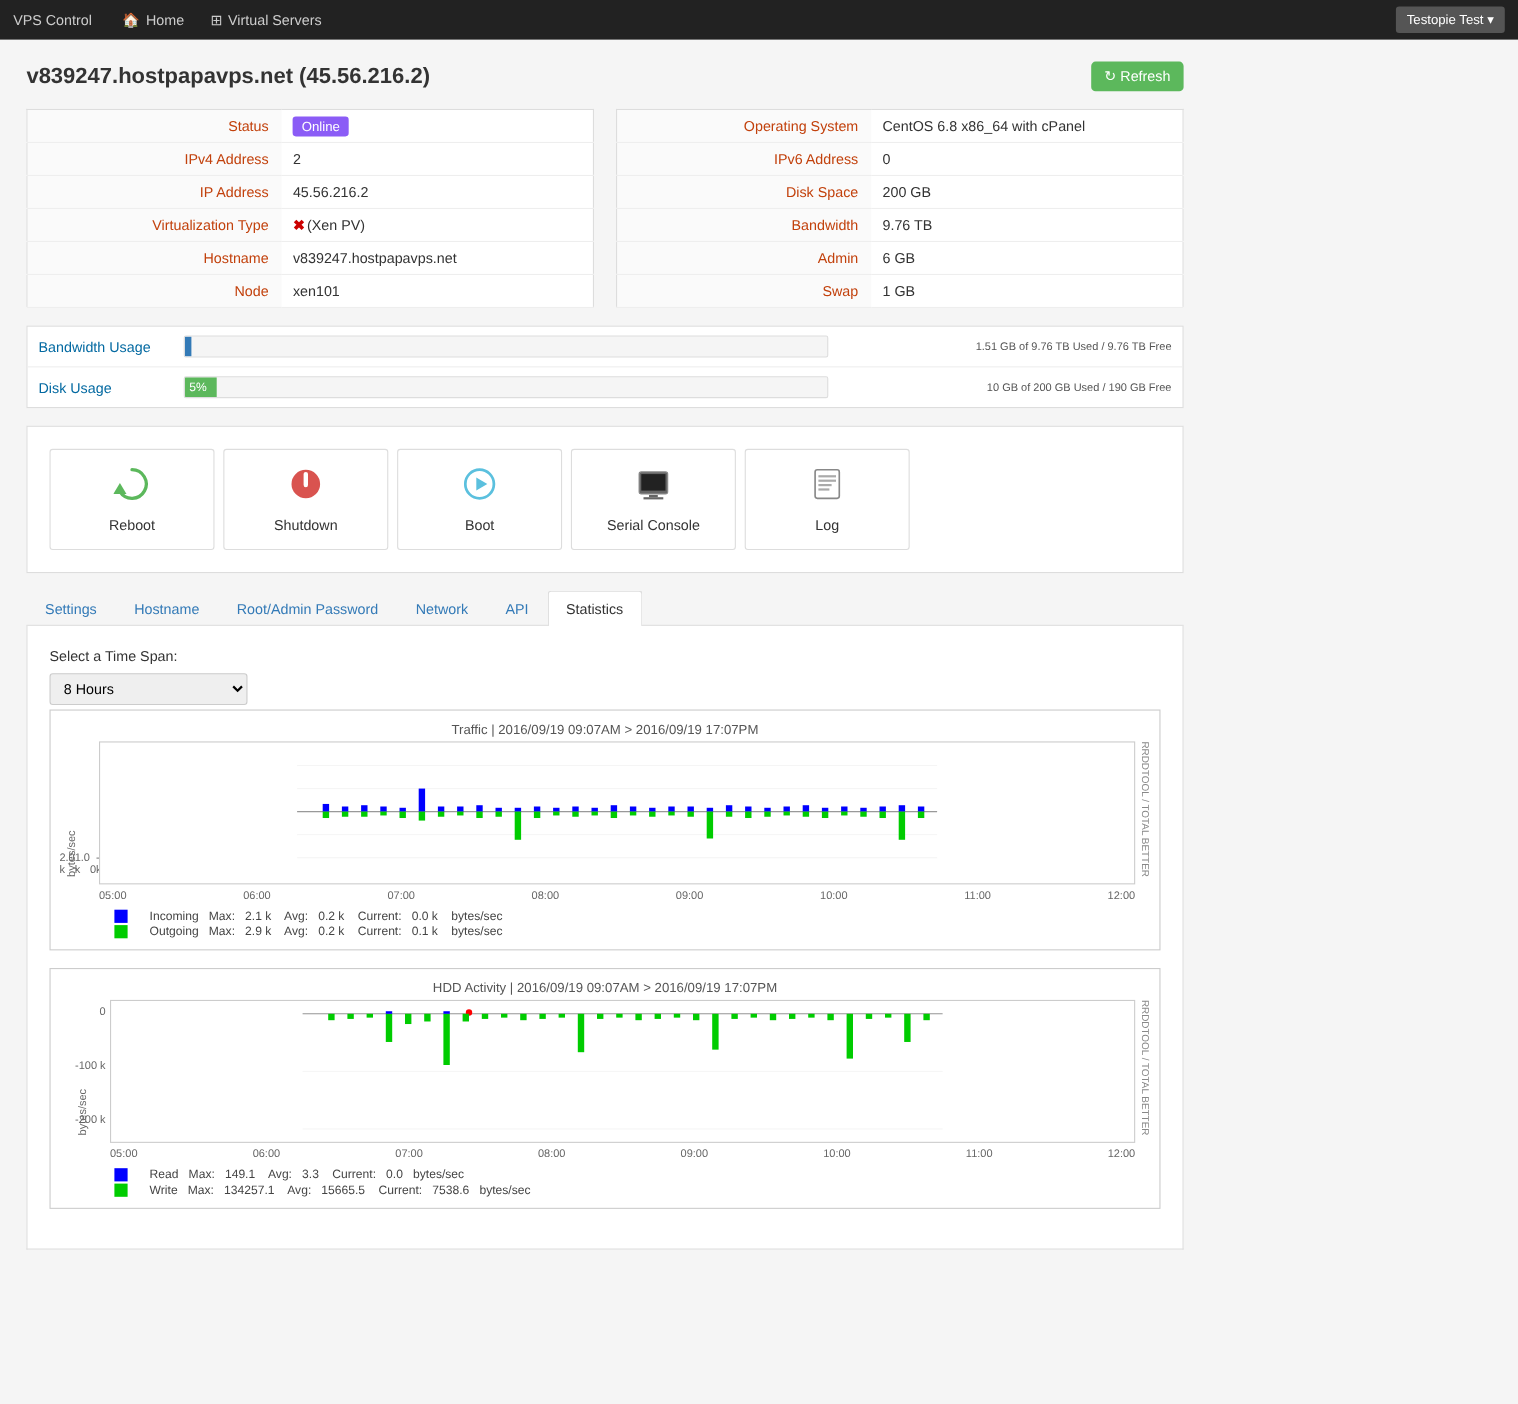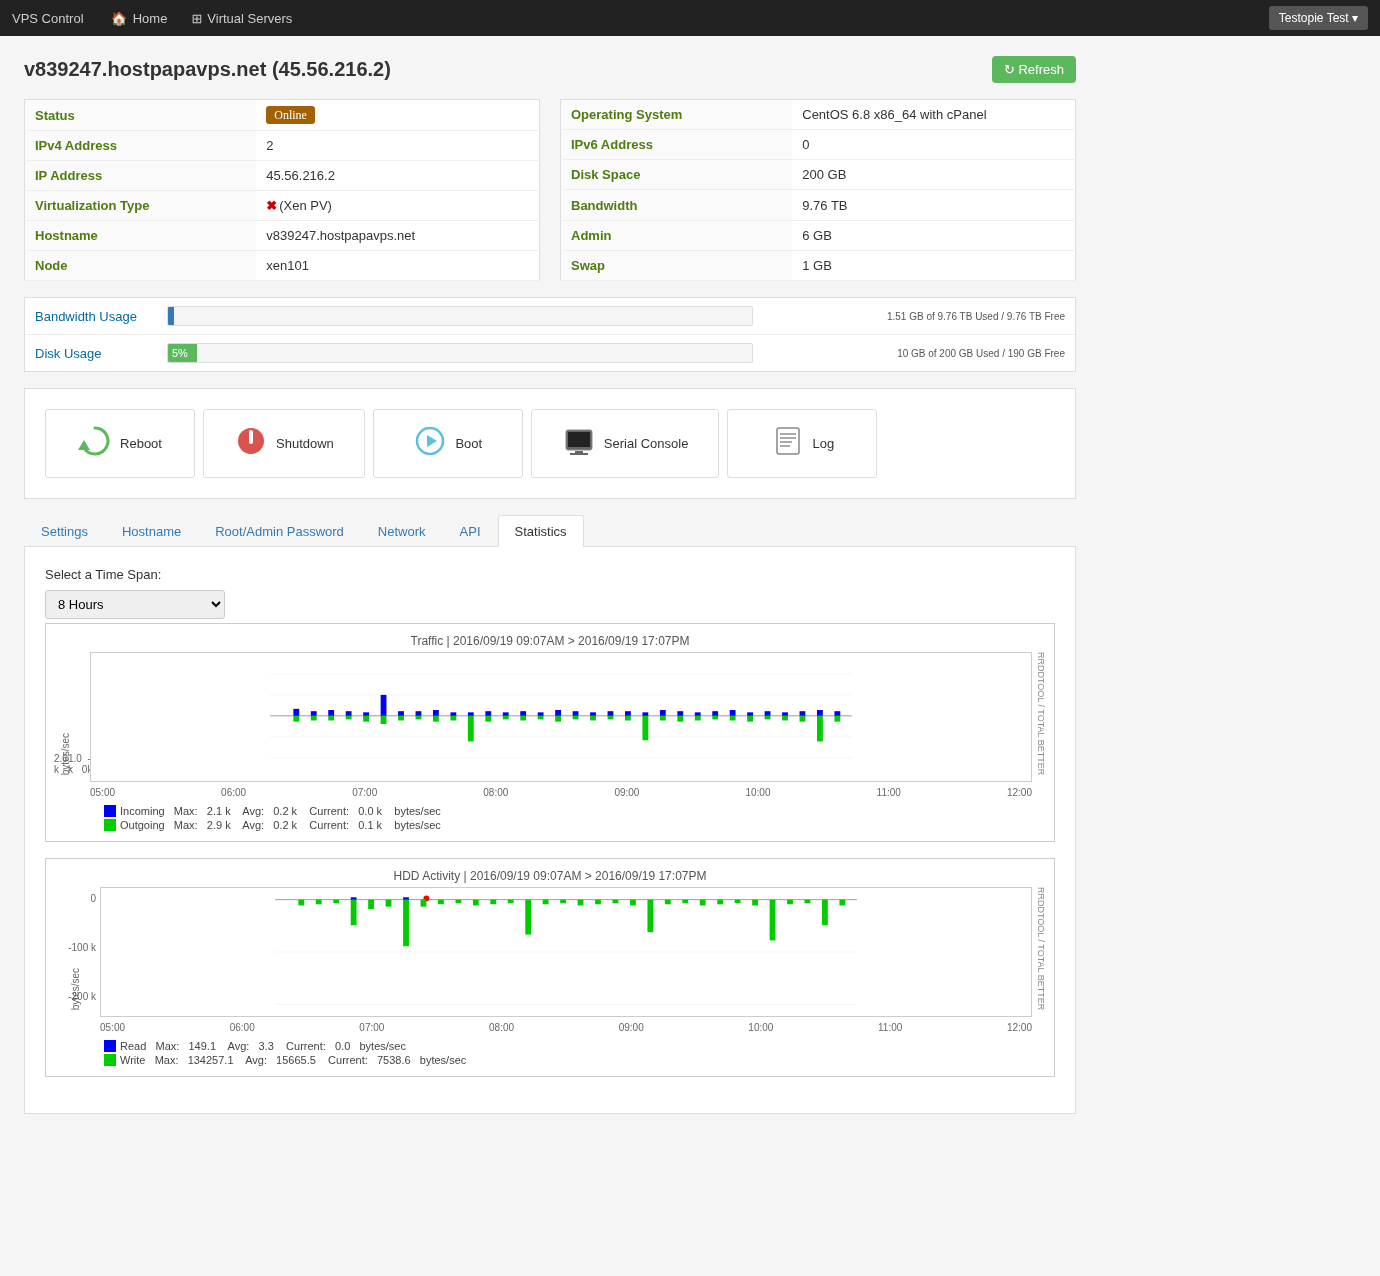--- a/index.html
+++ b/index.html
@@ -82,37 +82,36 @@
       border-collapse: collapse;
       border: 1px solid #ddd;
       background: #fff;
     }
     .info-table td {
       padding: 7px 10px;
       border-bottom: 1px solid #eee;
       font-size: 13px;
     }
     .info-table td:first-child {
-      text-align: left;
-      color: #4d7c0f;
+      text-align: right;
+      color: #c2410c;
       width: 45%;
       background: #fafafa;
-      font-weight: bold;
+      font-weight: normal;
       padding-right: 12px;
     }
     .info-table td:last-child {
       color: #333;
     }
     .status-online {
-      background: #a16207;
+      background: #8b5cf6;
       color: #fff;
       padding: 2px 8px;
       border-radius: 3px;
       font-size: 12px;
-      font-family: Liberation Serif, serif;
     }
     .xen-icon { color: #c00; font-weight: bold; margin-right: 2px; }
 
     
     .usage-section {
       background: #fff;
       border: 1px solid #ddd;
       margin-bottom: 16px;
     }
     .usage-row {
@@ -159,21 +158,21 @@
     .actions-section {
       background: #fff;
       border: 1px solid #ddd;
       padding: 20px;
       margin-bottom: 16px;
       display: flex;
       gap: 0;
     }
     .action-btn {
       display: flex;
-      flex-direction: row;
+      flex-direction: column;
       align-items: center;
       justify-content: center;
       padding: 14px 30px;
       border: 1px solid #ddd;
       background: #fff;
       cursor: pointer;
       gap: 8px;
       font-size: 13px;
       color: #333;
       min-width: 150px;
@@ -253,21 +252,21 @@
       display: flex;
       flex-direction: column;
       font-size: 11px;
       color: #444;
       margin-left: 50px;
       margin-top: 2px;
     }
     .legend-item {
       display: flex;
       align-items: center;
-      gap: 4px;
+      gap: 20px;
       margin-bottom: 2px;
     }
     .legend-dot {
       width: 12px;
       height: 12px;
       display: inline-block;
     }
   </style>
 </head>
 <body>

